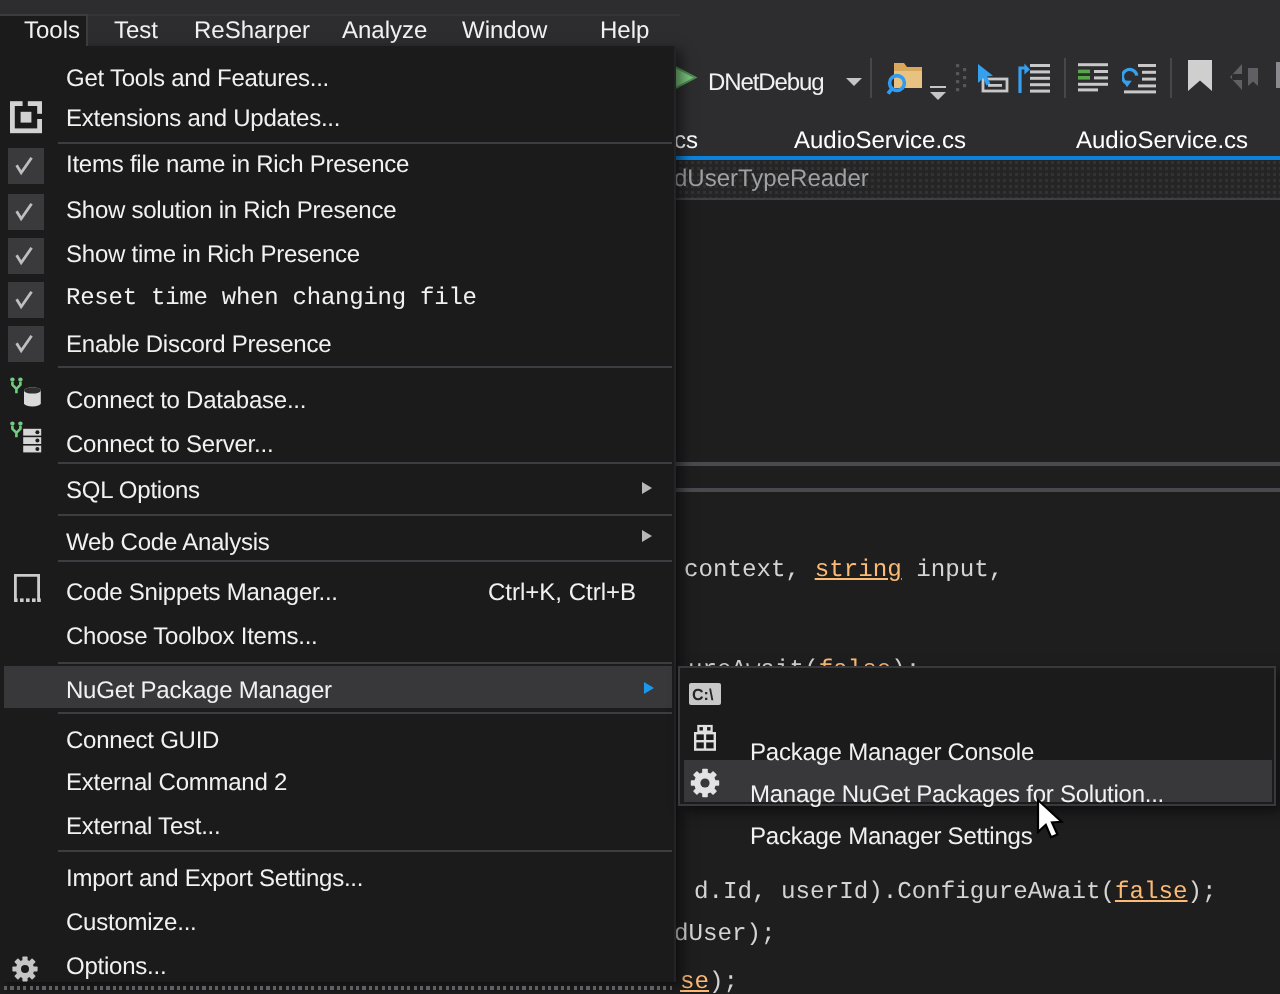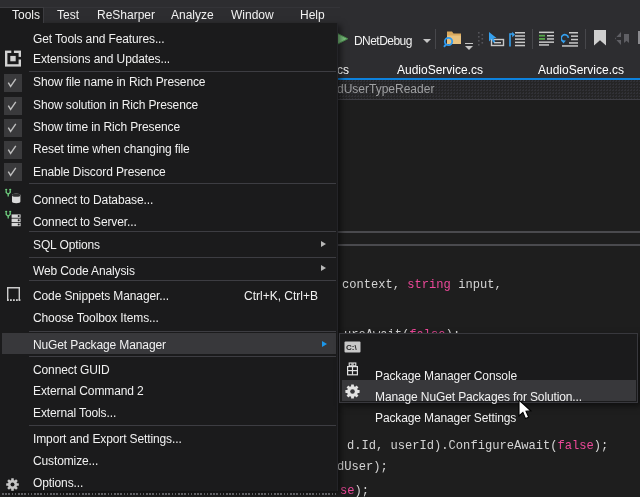--- a/index.html
+++ b/index.html
@@ -11,21 +11,21 @@
   #titleline{left:0;top:7px;width:340px;height:1px;background:#343438;}
   .mlabel{top:8px;height:15px;line-height:15px;}
   #blueline{left:0;top:77.5px;width:640px;height:2.5px;background:#0d82dd;}
   #navbar{left:0;top:80px;width:640px;height:18.5px;background:#252526;background-image:radial-gradient(circle at 1.2px 1.2px,#313136 0.8px,transparent 0.9px);background-size:3px 3px;border-bottom:1px solid #3e3e44;}
   #navtext{left:337px;top:81.8px;color:#9fa0a2;}
   
   .tab{top:62.5px;height:14px;line-height:14px;color:#ffffff;}
   
   #editor{left:0;top:102px;width:640px;height:395px;background:#1e1e1e;}
   .code{font-family:"Liberation Mono",monospace;font-size:12.1px;color:#d4d4d4;white-space:pre;}
-  .kw{color:#ec4899;}
+  .kw{color:#fdba74;text-decoration:underline;}
   .eline{left:338px;width:302px;height:2px;background:#4a4a4e;}
   
   #popup{left:0;top:23px;width:337px;height:467.5px;background:#1b1b1c;border-right:1px solid #242428;
          box-shadow:3px 2px 6px rgba(0,0,0,0.5);}
   #toolshdr{left:0;top:7px;width:44px;height:16px;background:#1b1b1c;border-top:1px solid #3c3c40;border-right:1px solid #3c3c40;box-sizing:border-box;}
   .mi{left:33px;height:22px;line-height:22px;white-space:nowrap;letter-spacing:-0.12px;}
   .sep{left:29px;width:307px;height:1px;background:#3d3d42;}
   .chk{left:4px;width:18px;height:18px;background:#3a3a3c;}
   .chk svg{position:absolute;left:4px;top:4px;}
   .accel{position:absolute;height:22px;line-height:22px;}
@@ -149,45 +149,45 @@
   <div class="abs code" style="left:340px;top:483.5px;"><span class="kw">se</span>);</div>
 
   <div class="abs" id="popup"></div>
   <div class="abs" id="toolshdr"></div>
   <div class="abs mlabel" style="left:12px;">Tools</div>
   <div class="abs" id="hirow"></div>
 
   <div class="abs mi" style="top:27.5px;">Get Tools and Features...</div>
   <div class="abs mi" style="top:48.1px;">Extensions and Updates...</div>
   <div class="abs sep" style="top:71px;"></div>
-  <div class="abs mi" style="top:71.4px;">Show file name in Rich Presence</div>
+  <div class="abs mi" style="top:71.4px;">Items file name in Rich Presence</div>
   <div class="abs mi" style="top:93.7px;">Show solution in Rich Presence</div>
   <div class="abs mi" style="top:116px;">Show time in Rich Presence</div>
-  <div class="abs mi" style="top:138.2px;">Reset time when changing file</div>
+  <div class="abs mi" style="top:138.2px;font-family:Liberation Mono, monospace;">Reset time when changing file</div>
   <div class="abs mi" style="top:160.5px;">Enable Discord Presence</div>
   <div class="abs sep" style="top:183px;"></div>
   <div class="abs mi" style="top:188.5px;">Connect to Database...</div>
   <div class="abs mi" style="top:210.5px;">Connect to Server...</div>
   <div class="abs sep" style="top:231px;"></div>
   <div class="abs mi" style="top:233.9px;">SQL Options</div>
   <div class="abs arrow" style="top:241px;"></div>
   <div class="abs sep" style="top:256.5px;"></div>
   <div class="abs mi" style="top:259.9px;">Web Code Analysis</div>
   <div class="abs arrow" style="top:265px;"></div>
   <div class="abs sep" style="top:280px;"></div>
   <div class="abs mi" style="top:284.5px;">Code Snippets Manager...</div>
   <div class="abs accel" style="top:284.5px;left:244px;">Ctrl+K, Ctrl+B</div>
   <div class="abs mi" style="top:306.9px;">Choose Toolbox Items...</div>
   <div class="abs mi" style="top:333.9px;">NuGet Package Manager</div>
   <div class="abs arrow" style="top:340.6px;left:322px;border-width:3.8px;border-left-width:5.2px;border-left-color:#1c97ea;"></div>
   <div class="abs sep" style="top:330.8px;"></div>
   <div class="abs sep" style="top:356.3px;"></div>
   <div class="abs mi" style="top:358.5px;">Connect GUID</div>
   <div class="abs mi" style="top:379.9px;">External Command 2</div>
-  <div class="abs mi" style="top:402.1px;">External Tools...</div>
+  <div class="abs mi" style="top:402.1px;">External Test...</div>
   <div class="abs sep" style="top:424.5px;"></div>
   <div class="abs mi" style="top:428.3px;text-align:center;">Import and Export Settings...</div>
   <div class="abs mi" style="top:450.3px;">Customize...</div>
   <div class="abs mi" style="top:471.9px;">Options...</div>
 
   <div class="abs chk" style="top:74.2px;">
     <svg width="18" height="18" viewBox="0 0 18 18" style="position:absolute;left:0;top:0;">
       <path d="M4.3,8.6 L6.6,12.4 L11.8,4.9" fill="none" stroke="#bebebe" stroke-width="1.4"></path>
     </svg>
   </div>

